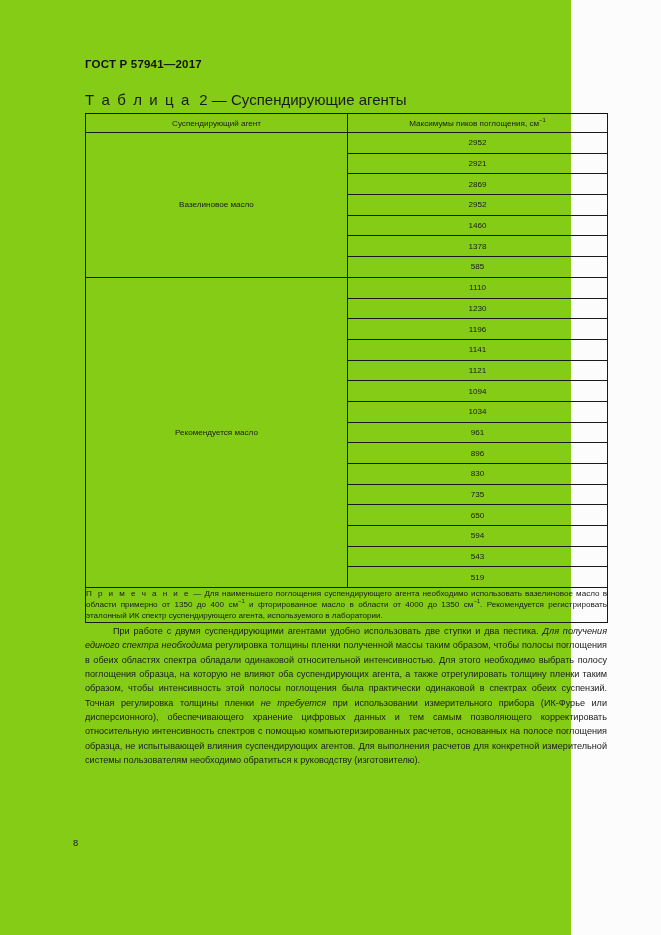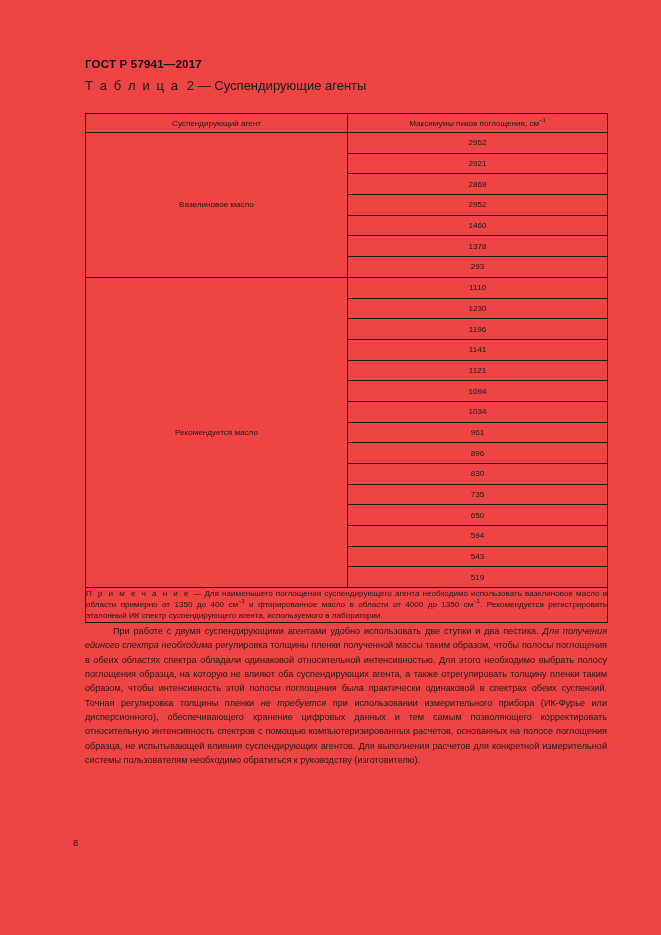--- a/index.html
+++ b/index.html
@@ -12,38 +12,38 @@
     height: 935px;
     position: relative;
     font-family: "Liberation Sans", sans-serif;
     color: #1a1a1a;
     background: #fcfcfc;
     overflow: hidden;
   }
   .page {
     position: absolute;
     left: 0; top: 0;
-    width: 661px;
+    width: 571px;
     height: 935px;
-    background: #ef4444;
+    background: #84cc16;
   }
   .doc-code {
     position: absolute;
     left: 85px;
     top: 58px;
     font-size: 11.5px;
     font-weight: bold;
     letter-spacing: 0.2px;
     color: #121212;
   }
   .table-caption {
     position: absolute;
     left: 85px;
-    top: 78px;
-    font-size: 13px;
+    top: 91px;
+    font-size: 15px;
     color: #1a1a1a;
     white-space: nowrap;
   }
   .table-caption .spaced {
     letter-spacing: 1.6px;
   }
   .tbl-wrap {
     position: absolute;
     left: 85px;
     top: 113px;
@@ -152,21 +152,21 @@
           <tr>
             <td class="val">2952</td>
           </tr>
           <tr>
             <td class="val">1460</td>
           </tr>
           <tr>
             <td class="val">1378</td>
           </tr>
           <tr>
-            <td class="val">293</td>
+            <td class="val">585</td>
           </tr>
           <tr>
             <td class="agent" rowspan="15">Рекомендуется масло</td>
             <td class="val">1110</td>
           </tr>
           <tr>
             <td class="val">1230</td>
           </tr>
           <tr>
             <td class="val">1196</td>

